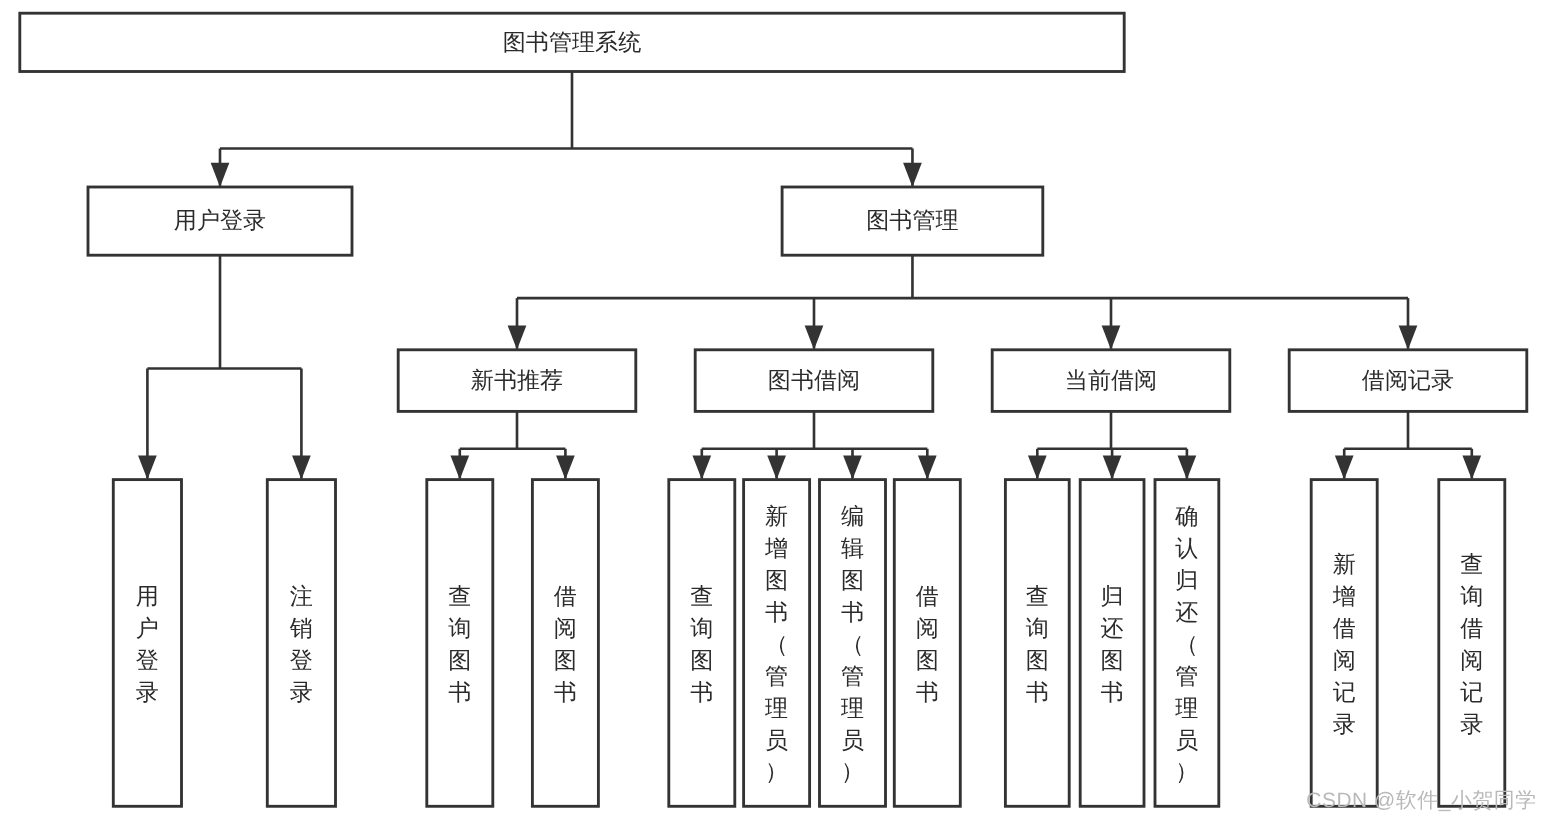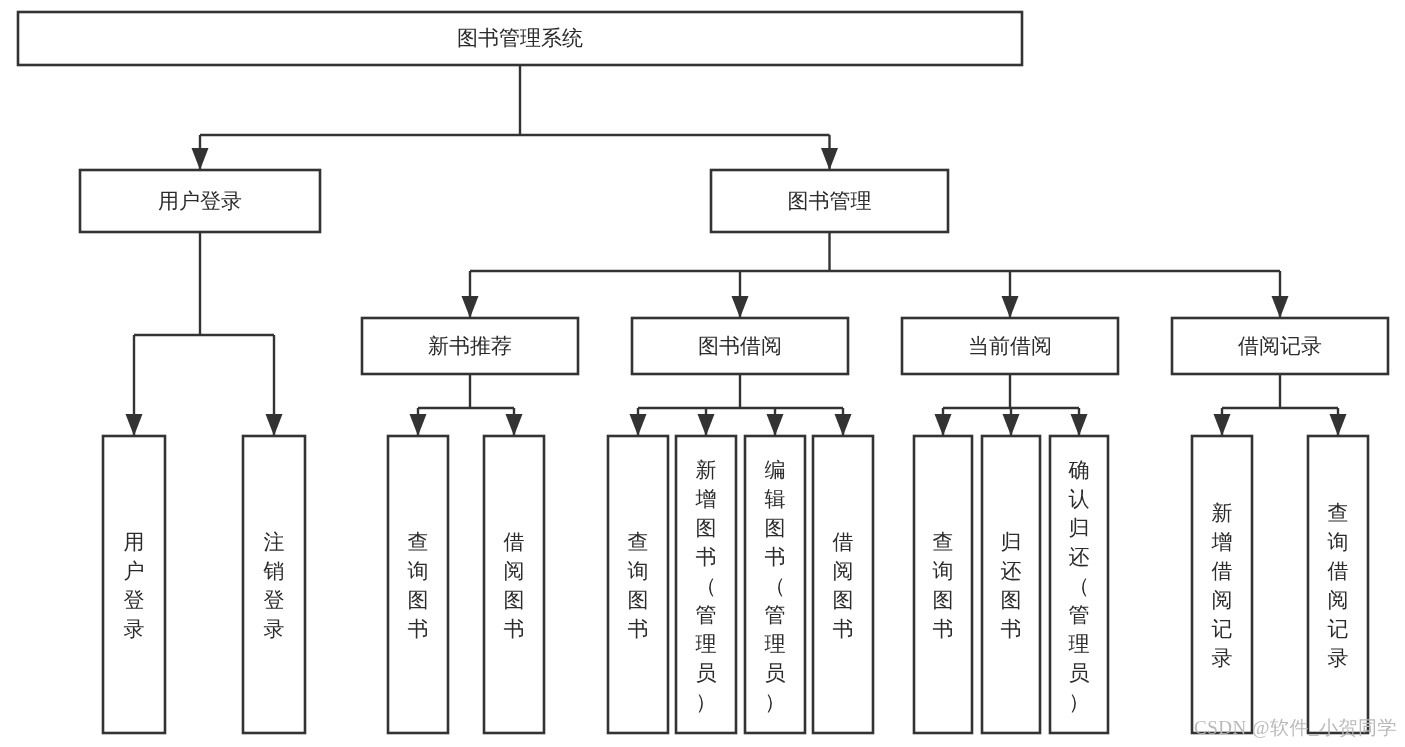--- a/index.html
+++ b/index.html
@@ -52,21 +52,21 @@
   .node-label-vert {
     font-family: "Liberation Sans", "DejaVu Sans", sans-serif;
     font-size: 21px;
     fill: #2b2b2b;
     text-anchor: middle;
   }
   .watermark {
     position: absolute;
     right: 8px;
     bottom: 6px;
-    font-family: Liberation Serif, serif;
+    font-family: Liberation Sans, sans-serif;
     font-size: 19px;
     color: #b9b9b9;
     letter-spacing: 0.5px;
     white-space: nowrap;
     user-select: none;
   }
 </style>
 </head>
 <body>
 

